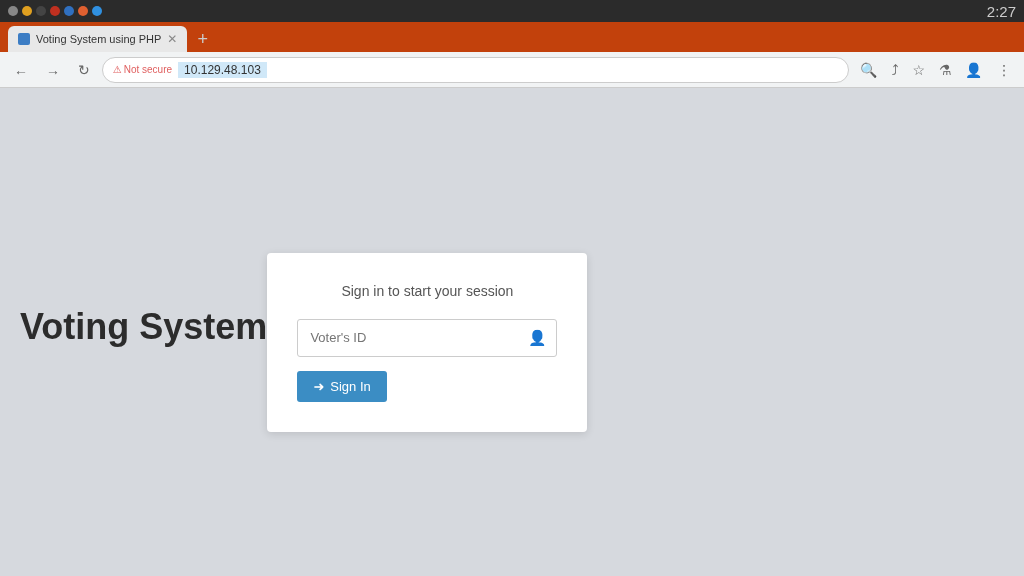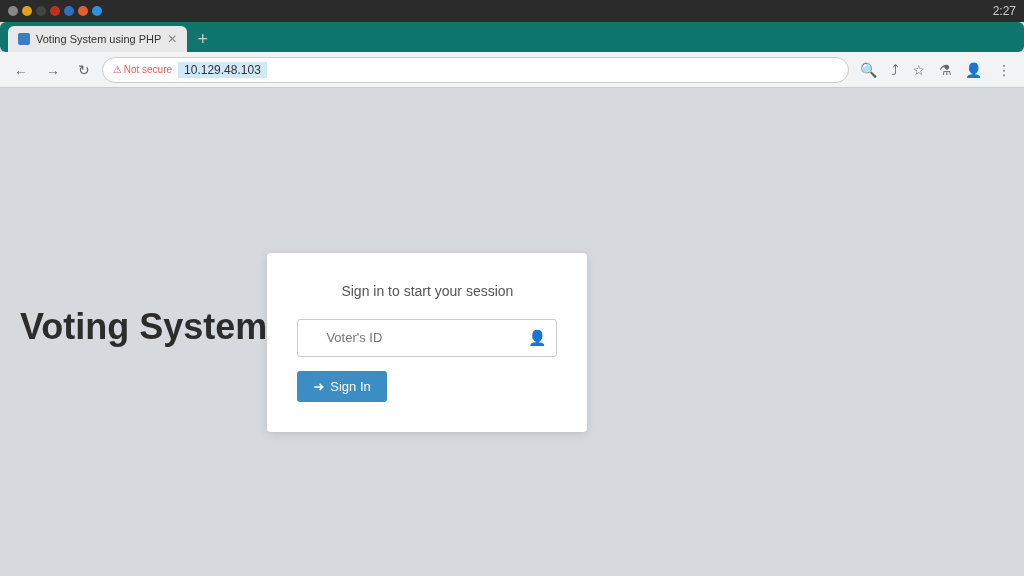--- a/index.html
+++ b/index.html
@@ -23,32 +23,31 @@
     }
 
     .browser-titlebar-icons {
       display: flex;
       gap: 4px;
       align-items: center;
     }
 
     .titlebar-clock {
       color: #ccc;
-      font-size: 12px;
+      font-size: 15px;
       margin-left: auto;
     }
 
     .browser-tabbar {
-      background: #0f766e;
+      background: #c2410c;
       height: 30px;
       display: flex;
       align-items: flex-end;
       padding: 0 8px;
       gap: 0;
-      border-radius: 6px;
     }
 
     .browser-tab {
       background: #e8e8e8;
       height: 26px;
       display: flex;
       align-items: center;
       padding: 0 10px;
       border-radius: 6px 6px 0 0;
       font-size: 11px;
@@ -183,21 +182,21 @@
     .input-group {
       position: relative;
       margin-bottom: 14px;
     }
 
     .input-group input {
       width: 100%;
       height: 38px;
       border: 1px solid #ccc;
       border-radius: 3px;
-      padding: 0 36px 0 28px;
+      padding: 0 36px 0 12px;
       font-size: 13px;
       color: #555;
       outline: none;
     }
 
     .input-icon {
       position: absolute;
       right: 10px;
       top: 50%;
       transform: translateY(-50%);

